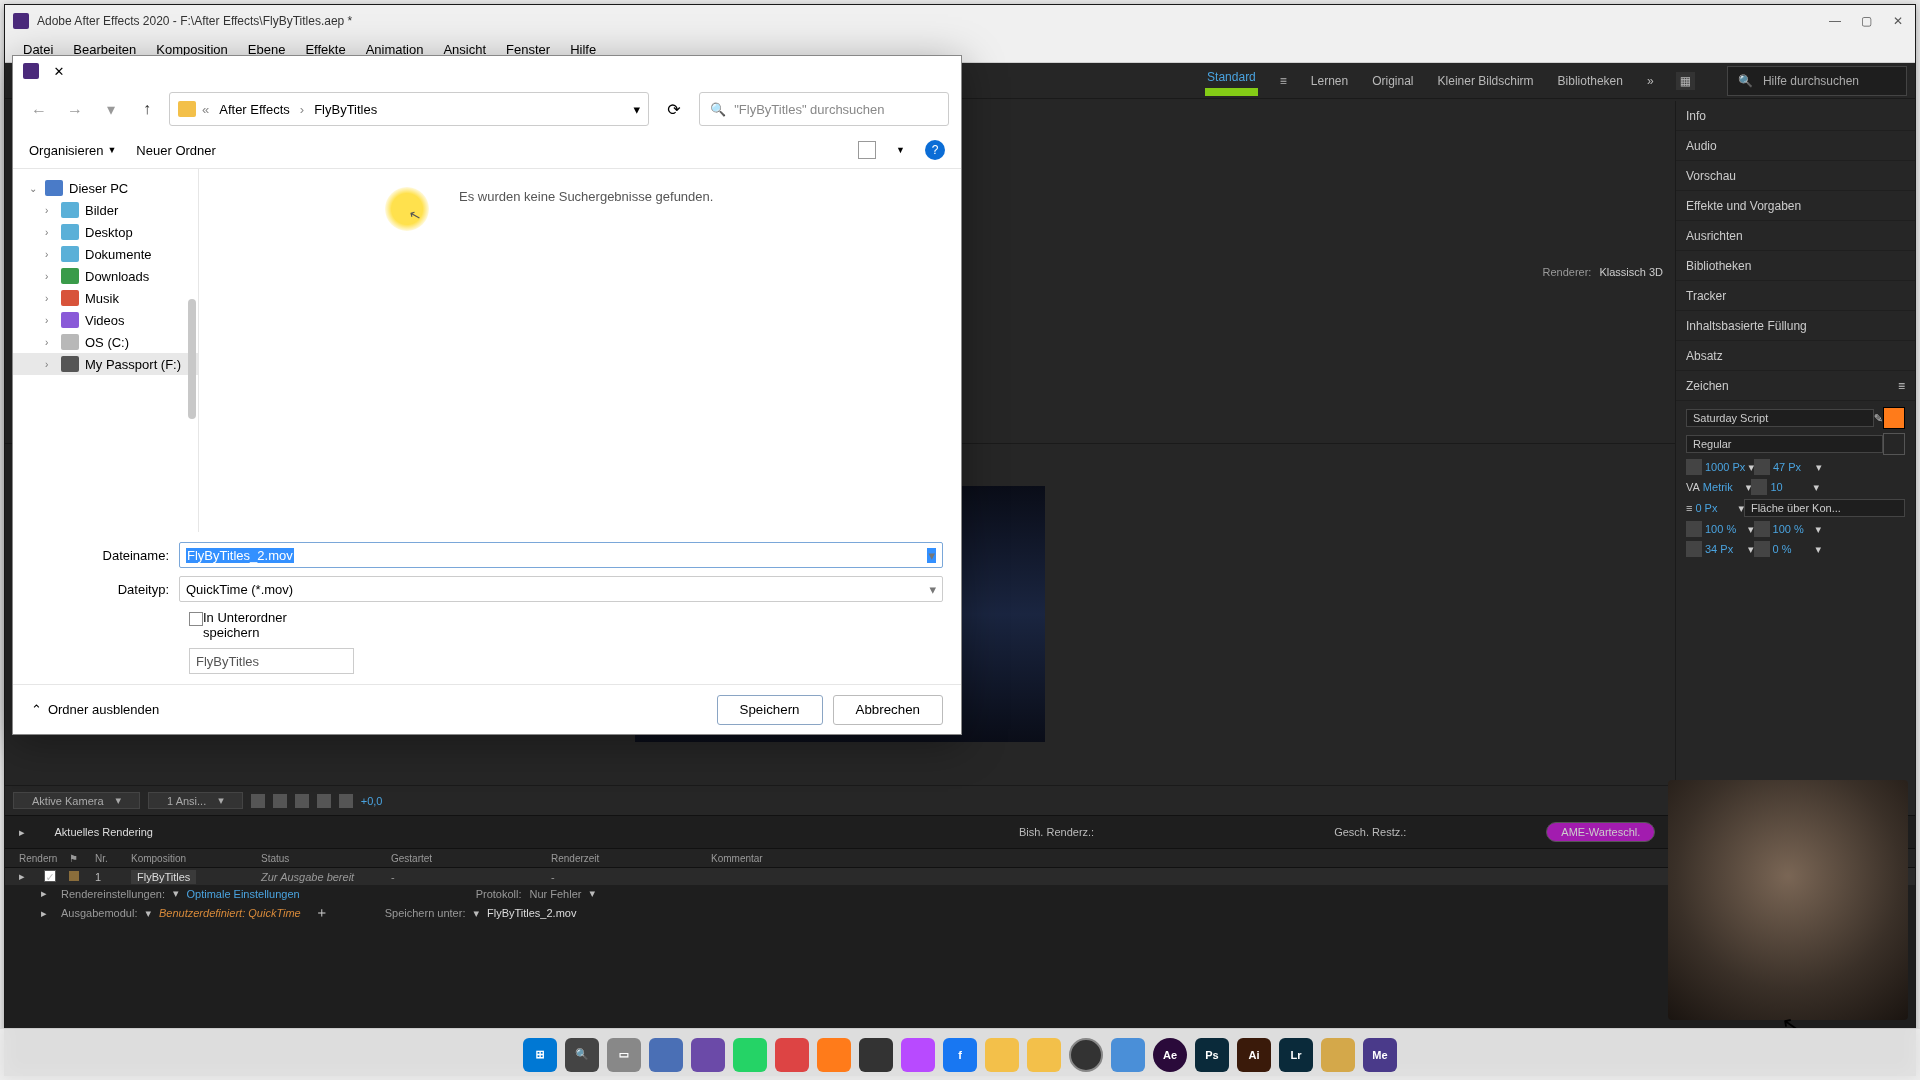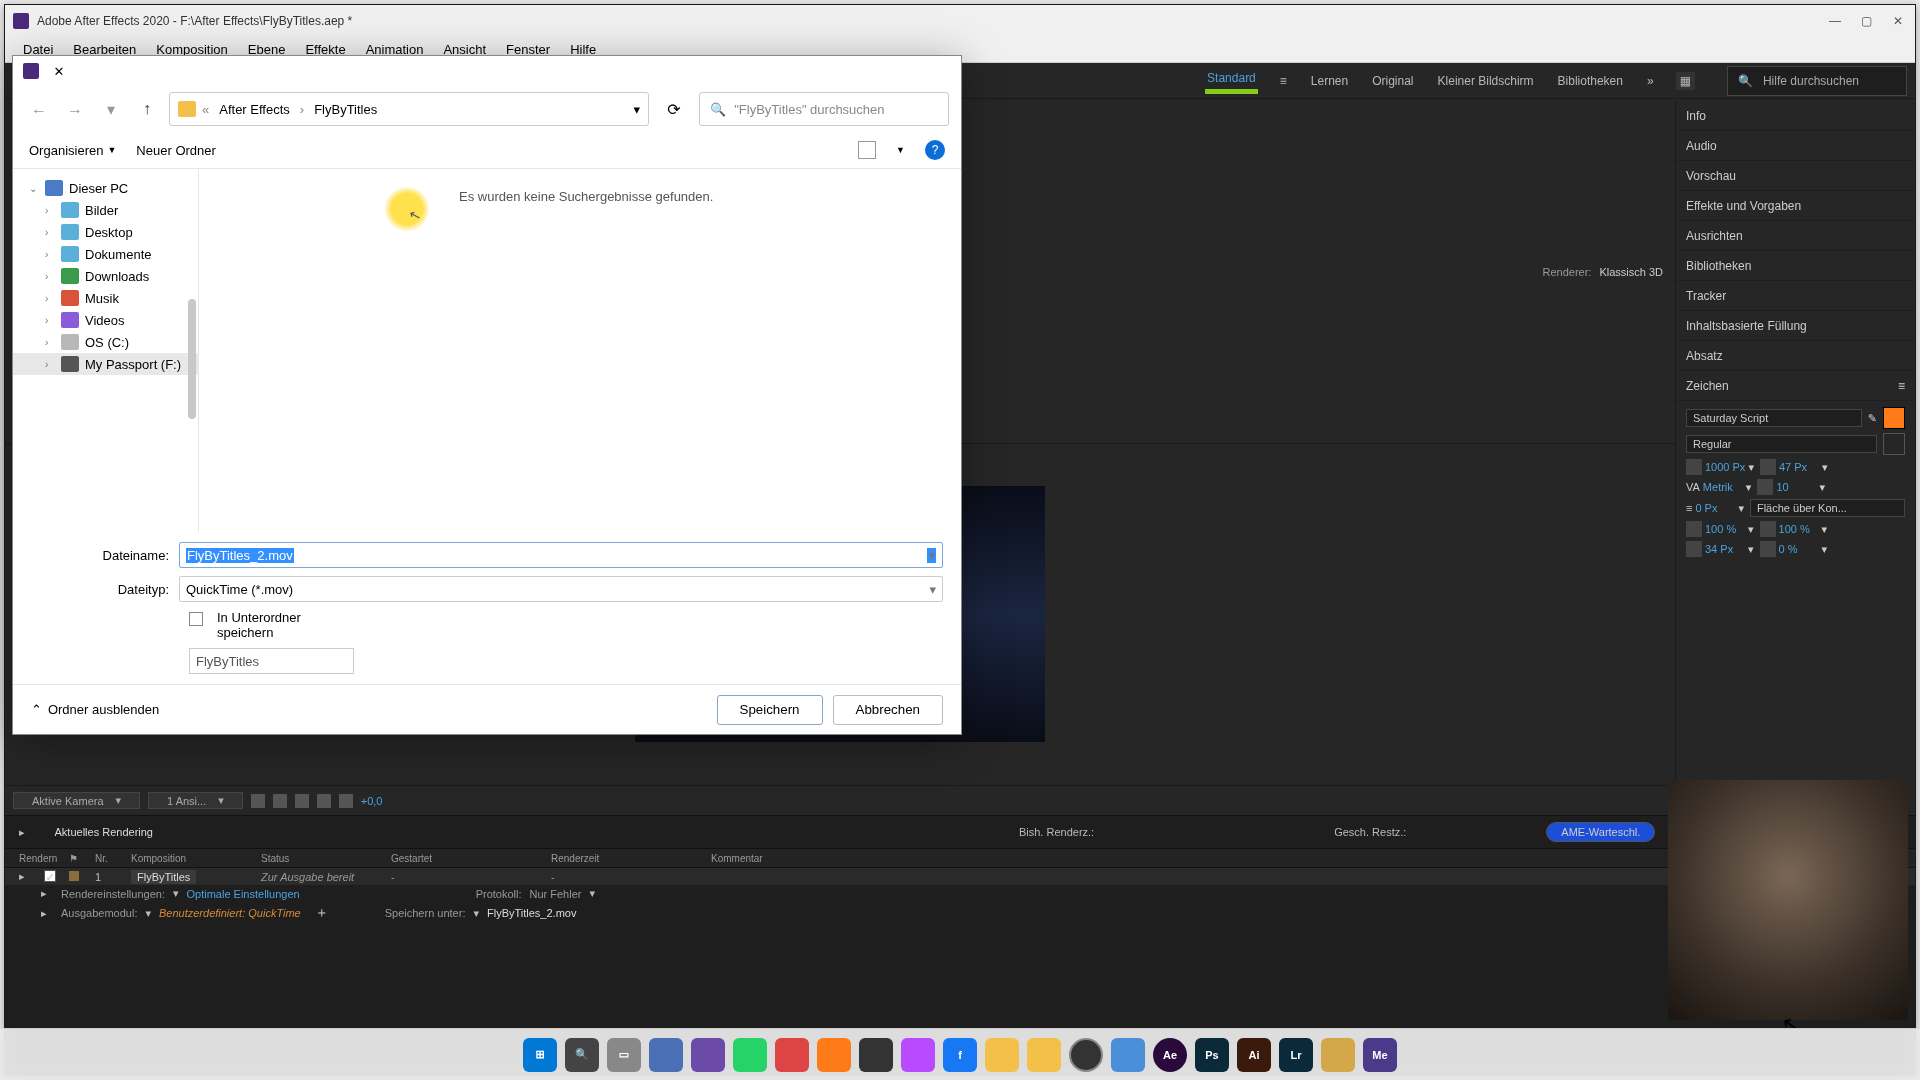--- a/index.html
+++ b/index.html
@@ -13,21 +13,21 @@
 .ae-title-text { flex: 1; }
 .ae-winctrl { display: flex; gap: 18px; }
 .ae-winctrl span { width: 14px; height: 14px; color: #555; cursor: default; }
 
 .ae-menubar { height: 26px; background: #f0f0f0; display: flex; align-items: center; padding: 0 8px; font-size: 13px; border-bottom: 1px solid #d0d0d0; }
 .ae-menubar span { padding: 2px 10px; cursor: default; }
 
 .ae-toolbar { height: 36px; background: #262626; border-bottom: 1px solid #1a1a1a; display: flex; align-items: center; padding: 0 8px; color: #b8b8b8; font-size: 12px; }
 .workspace-tabs { display: flex; gap: 20px; margin-left: auto; align-items: center; }
 .workspace-tabs span { cursor: default; padding: 4px 2px; }
-.workspace-tabs .active { color: #4aa3df; border-bottom: 5px solid #84cc16; }
+.workspace-tabs .active { color: #4aa3df; border-bottom: 8px solid #84cc16; }
 .help-search { background: #1e1e1e; border: 1px solid #444; padding: 3px 8px; width: 180px; color: #aaa; margin-left: 12px; display: flex; align-items: center; gap: 6px; }
 
 .ae-body { position: absolute; top: 96px; bottom: 0; left: 0; right: 0; display: flex; flex-direction: column; }
 
 .ae-main-row { flex: 1; display: flex; min-height: 0; }
 
 .comp-header { height: 28px; background: #262626; border-bottom: 1px solid #1a1a1a; display: flex; align-items: center; padding: 0 12px; color: #999; font-size: 11px; flex: 1; }
 .comp-header-right { margin-left: auto; display: flex; align-items: center; gap: 8px; }
 
 .viewer { flex: 1; background: #262626; display: flex; flex-direction: column; }
@@ -37,33 +37,33 @@
 .viewer-footer { height: 30px; background: #262626; border-top: 1px solid #1a1a1a; display: flex; align-items: center; gap: 8px; padding: 0 8px; color: #aaa; font-size: 11px; }
 .vf-item { display: flex; align-items: center; gap: 12px; padding: 1px 18px; background: #333; border: 1px solid #444; }
 .vf-icon { width: 14px; height: 14px; background: #555; }
 .vf-plus { color: #4aa3df; }
 
 
 .right-panels { width: 240px; background: #262626; border-left: 1px solid #1a1a1a; display: flex; flex-direction: column; color: #ccc; font-size: 12px; }
 .panel-row { height: 30px; display: flex; align-items: center; padding: 0 10px; border-bottom: 1px solid #1f1f1f; cursor: default; }
 .panel-row.menu { justify-content: space-between; }
 .char-panel { padding: 6px 10px; display: flex; flex-direction: column; gap: 4px; font-size: 11px; }
-.char-row { display: flex; align-items: center; gap: 6px; }
+.char-row { display: flex; align-items: center; }
 .char-sel { background: #1e1e1e; border: 1px solid #444; padding: 2px 6px; flex: 1; color: #ccc; }
 .swatch { width: 22px; height: 22px; background: #ff7b1a; border: 1px solid #000; }
 .char-mini { display: flex; align-items: center; gap: 3px; }
 .char-val { color: #4aa3df; min-width: 40px; }
 .char-ico { width: 16px; height: 16px; background: #444; }
 
 
 .bottom-area { height: 260px; background: #1e1e1e; border-top: 1px solid #111; color: #bbb; font-size: 11px; display: flex; flex-direction: column; }
 .render-header { height: 32px; display: flex; align-items: center; padding: 0 14px; gap: 30px; }
 .render-header .title { font-weight: 400; color: #ddd; }
 .render-header .spacer { flex: 1; }
-.btn-ame { background: #1d4ed8; border: 1px solid #555; border-radius: 12px; padding: 3px 14px; color: #ccc; }
+.btn-ame { background: #a21caf; border: 1px solid #555; border-radius: 12px; padding: 3px 14px; color: #ccc; }
 .btn-render { background: #262626; border: 1px solid #666; border-radius: 14px; padding: 4px 28px; color: #ddd; margin-left: 14px; }
 .btn-disabled { color: #666; padding: 3px 14px; }
 .render-cols { height: 20px; display: flex; align-items: center; padding: 0 14px; gap: 0; background: #232323; border-top: 1px solid #111; border-bottom: 1px solid #111; }
 .render-cols span { font-size: 10px; color: #999; }
 .render-row { display: flex; align-items: center; padding: 2px 14px; gap: 0; background: #2a2a2a; }
 .render-row .comp-name { background: #3a3a3a; padding: 1px 6px; color: #ddd; }
 .render-detail { display: flex; align-items: center; gap: 8px; padding: 2px 36px; }
 .link-val { color: #4aa3df; }
 .orange-val { color: #d88a3a; font-style: italic; }
 .mid-label { color: #999; }
@@ -99,21 +99,21 @@
 .file-list { flex: 1; padding: 20px 30px; font-size: 13px; color: #555; position: relative; }
 .highlight-spot { position: absolute; top: 18px; left: 186px; width: 44px; height: 44px; background: radial-gradient(circle, #ffe14d 0%, #ffe14d 50%, rgba(255,225,77,0) 75%); border-radius: 50%; }
 .cursor-arrow { position: absolute; top: 38px; left: 210px; font-size: 14px; transform: rotate(-15deg); }
 .dlg-fields { padding: 10px 18px; font-size: 13px; }
 .field-row { display: flex; align-items: center; gap: 10px; margin-bottom: 8px; }
 .field-label { width: 138px; text-align: right; }
 .field-input { flex: 1; height: 26px; border: 1px solid #7aa7d9; border-radius: 2px; padding: 0 6px; display: flex; align-items: center; }
 .field-input.sel-text { }
 .field-input.sel-text span { background: #3390ff; color: #fff; padding: 0 1px; }
 .field-combo { flex: 1; height: 26px; border: 1px solid #ccc; border-radius: 2px; padding: 0 6px; display: flex; align-items: center; }
-.subfolder { display: flex; align-items: flex-start; gap: 14px; margin-left: 158px; margin-bottom: 8px; }
+.subfolder { display: flex; align-items: flex-start; gap: 0; margin-left: 158px; margin-bottom: 8px; }
 .subfolder-check { width: 14px; height: 14px; border: 1px solid #888; margin-top: 2px; }
 .subfolder-label { width: 110px; }
 .subfolder-input { width: 165px; height: 26px; border: 1px solid #ccc; padding: 0 6px; display: flex; align-items: center; color: #555; margin-left: 158px; margin-top: 4px; }
 .dlg-footer { height: 50px; border-top: 1px solid #e6e6e6; display: flex; align-items: center; padding: 0 18px; font-size: 13px; }
 .hide-folders { display: flex; align-items: center; gap: 6px; }
 .dlg-footer .spacer { flex: 1; }
 .dlg-btn { height: 30px; padding: 0 22px; border: 1px solid #bbb; background: #fff; border-radius: 3px; margin-left: 10px; cursor: default; }
 .dlg-btn.primary { border: 1px solid #8aa5c4; }
 
 

